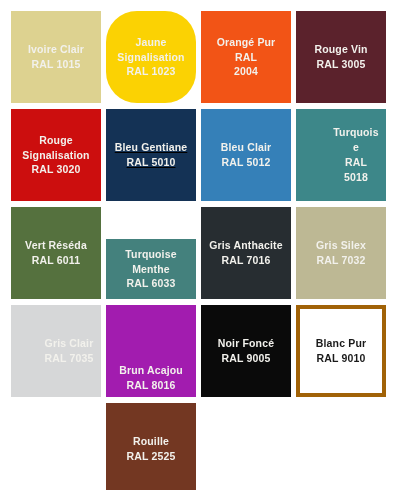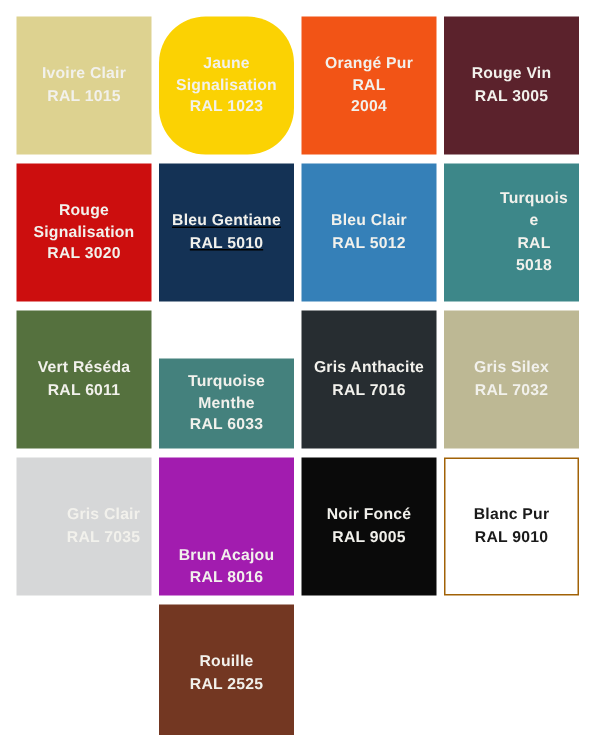--- a/index.html
+++ b/index.html
@@ -35,21 +35,21 @@
   .swatch-label {
     font-size: 10.5px;
     font-weight: bold;
     line-height: 1.42;
     letter-spacing: 0.15px;
     white-space: pre-line;
     word-break: break-word;
   }
   .swatch.light-text .swatch-label { color: #f2f1ec; }
   .swatch.dark-text  .swatch-label { color: #1a1a1a; }
-  .swatch.bordered { border: 1px solid #a16207; }
+  .swatch.bordered { border: 4px solid #a16207; }
   .offset-start-2 { grid-column-start: 2; }
 </style>
 </head>
 <body>
 
 <div id="palette-grid">
     <div class="swatch light-text" style="background: rgb(221, 210, 144);">
       <div class="swatch-label"><span>Ivoire Clair</span><br><span>RAL 1015</span></div>
     </div>
     <div class="swatch light-text" style="background: rgb(251, 210, 3); border-radius: 31px;">

